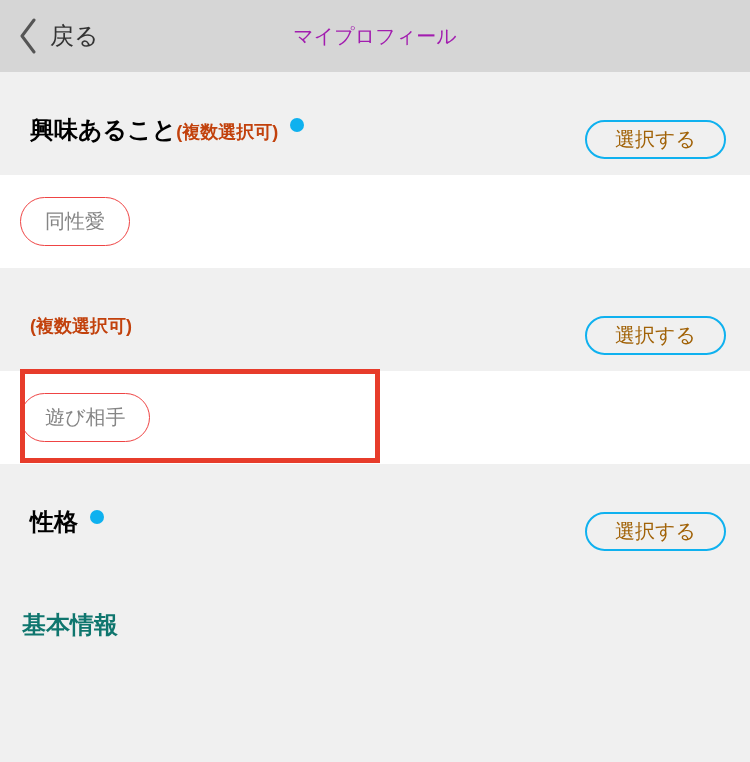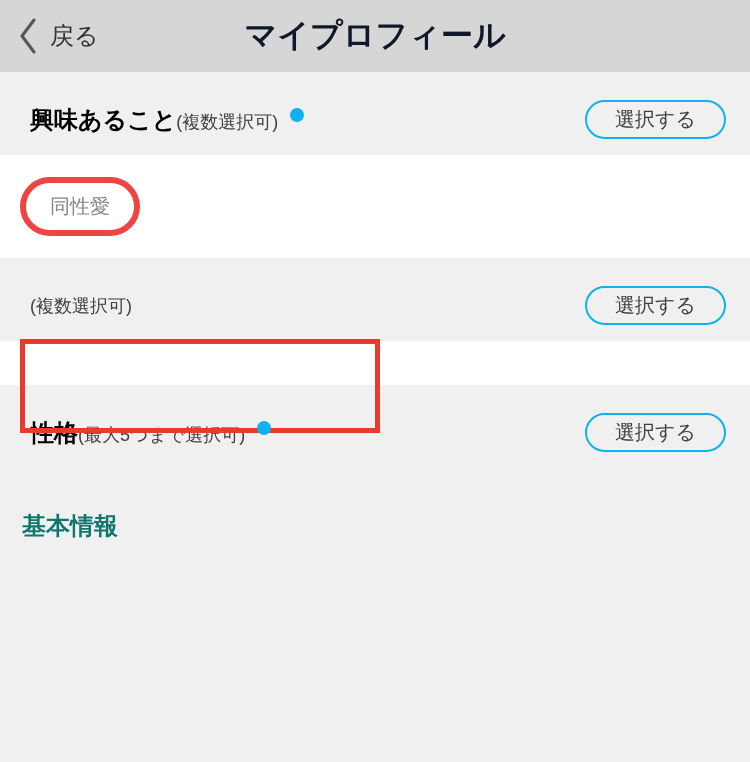--- a/index.html
+++ b/index.html
@@ -34,23 +34,23 @@
       margin-right: 12px;
     }
     .back-label {
       font-size: 24px;
       color: #333;
     }
     .header-title {
       position: absolute;
       left: 50%;
       transform: translateX(-50%);
-      font-size: 32px;
-      color: #0f172a;
-      font-weight: 700;
+      font-size: 20px;
+      color: #a21caf;
+      font-weight: 400;
     }
     .section {
       margin-top: 28px;
     }
     .section-header {
       display: flex;
       align-items: center;
       justify-content: space-between;
       padding: 0 24px 16px 30px;
     }
@@ -59,51 +59,52 @@
       align-items: baseline;
       justify-content: space-between;
     }
     .section-title {
       font-size: 24px;
       font-weight: 700;
       color: #000;
     }
     .section-subtitle {
       font-size: 18px;
-      font-weight: 400;
-      color: #404040;
+      font-weight: 700;
+      color: #c2410c;
     }
     .blue-dot {
       width: 14px;
       height: 14px;
       background: #0fb1ef;
       border-radius: 50%;
       margin-left: 12px;
       position: relative;
       top: -6px;
     }
     .select-button {
       border: 2px solid #0fb1ef;
-      color: #404040;
+      color: #a16207;
       font-size: 20px;
       padding: 4px 28px;
       border-radius: 999px;
       background: transparent;
       cursor: pointer;
       font-weight: 400;
+      margin-top: 20px;
     }
     .chip-panel {
       background: #fff;
       padding: 22px 20px;
       display: flex;
       gap: 16px;
       flex-wrap: wrap;
     }
     .chip {
-      border: 6px solid #ef4444;
+      border: 1px solid #ef4444;
       color: #858585;
       font-size: 20px;
       padding: 10px 24px;
       border-radius: 999px;
       background: transparent;
       cursor: pointer;
     }
     .highlighted-panel {
       position: relative;
     }
@@ -153,28 +154,28 @@
 </div>
 
 <div class="section">
   <div class="section-header">
     <div class="section-title-wrap">
       <span class="section-subtitle">(複数選択可)</span>
     </div>
     <button class="select-button">選択する</button>
   </div>
   <div class="chip-panel highlighted-panel">
+    <button class="chip">遊び相手</button>
     <div class="highlight-box"></div>
   </div>
 </div>
 
 <div class="section">
   <div class="section-header">
     <div class="section-title-wrap">
       <span class="section-title">性格</span>
-      <span class="section-subtitle">(最大5つまで選択可)</span>
       <span class="blue-dot"></span>
     </div>
     <button class="select-button">選択する</button>
   </div>
 </div>
 
 <div class="basic-info-header">基本情報</div>
 
 </body></html>

